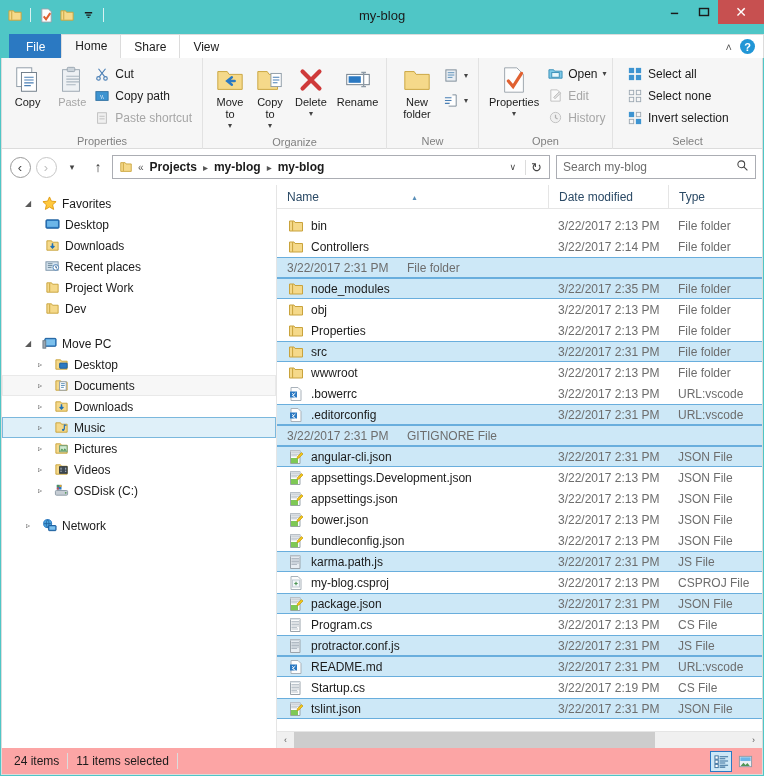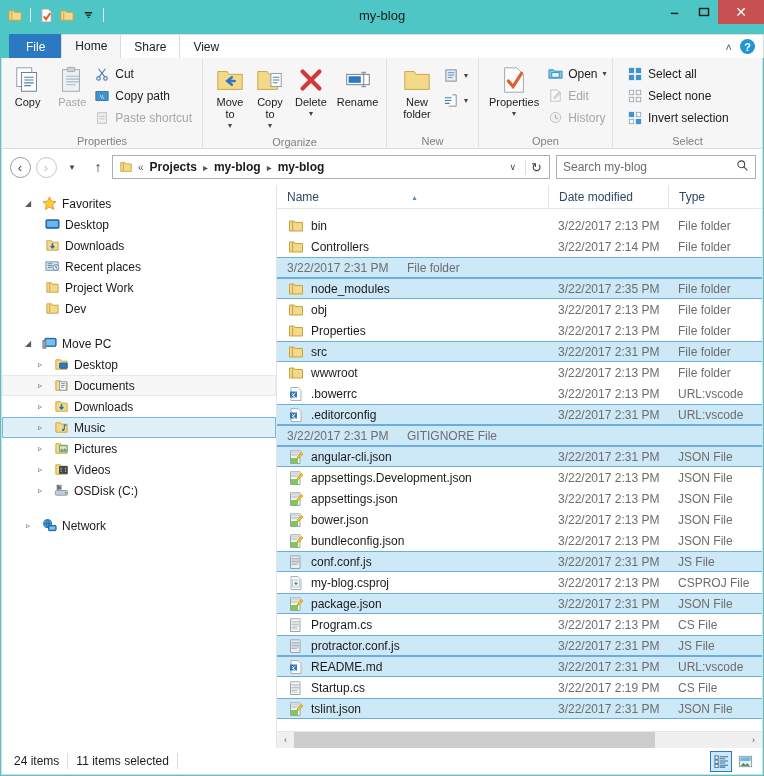--- a/index.html
+++ b/index.html
@@ -166,21 +166,21 @@
     flex: 0 0 17px; height: 17px; display: flex; align-items: center;
     background: #f0f0f0; border-top: 1px solid #e5e5e5;
   }
   .hsbtn { width: 17px; height: 17px; display: flex; align-items: center; justify-content: center; font-size: 9px; color: #555; background: #f0f0f0; cursor: pointer; }
   .hstrack { flex: 1; height: 17px; background: #f0f0f0; position: relative; }
   .hsthumb { position: absolute; top: 0; left: 0; height: 17px; width: 80%; background: #cdcdcd; cursor: pointer; }
 
   
   .statusbar {
     flex: 0 0 27px; height: 27px; margin: 0 1px 1px 1px;
-    background: #ffffff; border: 1px solid #dcdcdc; border-top: none;
+    background: #fca5a5; border: 1px solid #dcdcdc; border-top: none;
     display: flex; align-items: center; padding: 0 4px;
     font-size: 12px; color: #1b1b1b;
   }
   .st-item { padding: 0 8px; }
   .st-sep { width: 1px; height: 16px; background: #dcdcdc; }
   .st-views { margin-left: auto; display: flex; gap: 2px; padding-right: 2px; }
   .vbtn { width: 22px; height: 21px; display: flex; align-items: center; justify-content: center; cursor: pointer; border: 1px solid transparent; }
   .vbtn.active { background: #cde8f7; border-color: #2b79c2; }
 </style>
 </head>
@@ -899,21 +899,21 @@
           </div>
           <div class="frow sel">
             <div class="fname" style="width: 271px;">
               <span class="fic">
                 <svg width="16" height="16" viewBox="0 0 16 16">
                   <path d="M2.5 1.5h9.5v13h-9.5z" fill="#e8edf2" stroke="#9aa3ab"></path>
                   <path d="M2.5 1.5h9.5v1.6h-9.5z" fill="#cdd5dc"></path>
                   <path d="M3.4 4.5h7.6M3.4 6h7.6M3.4 7.5h7.6M3.4 9h7.6M3.4 10.5h5.6" stroke="#aab4be" stroke-width="0.9"></path>
                 </svg>
               </span>
-              <span>conf.conf.js</span>
+              <span>karma.path.js</span>
             </div>
             <div class="fdate" style="width: 120px;">3/22/2017 2:31 PM</div>
             <div class="ftype" style="flex: 1 1 0%;">JS File</div>
           </div>
           <div class="frow">
             <div class="fname" style="width: 271px;">
               <span class="fic">
                 <svg width="16" height="16" viewBox="0 0 16 16">
                   <path d="M3 1.5h7l3 3V14.5H3z" fill="#fdfdfd" stroke="#a9b2ba"></path>
                   <rect x="4.5" y="5" width="7" height="7" fill="#f2f6f9" stroke="#c2cbd3"></rect>

